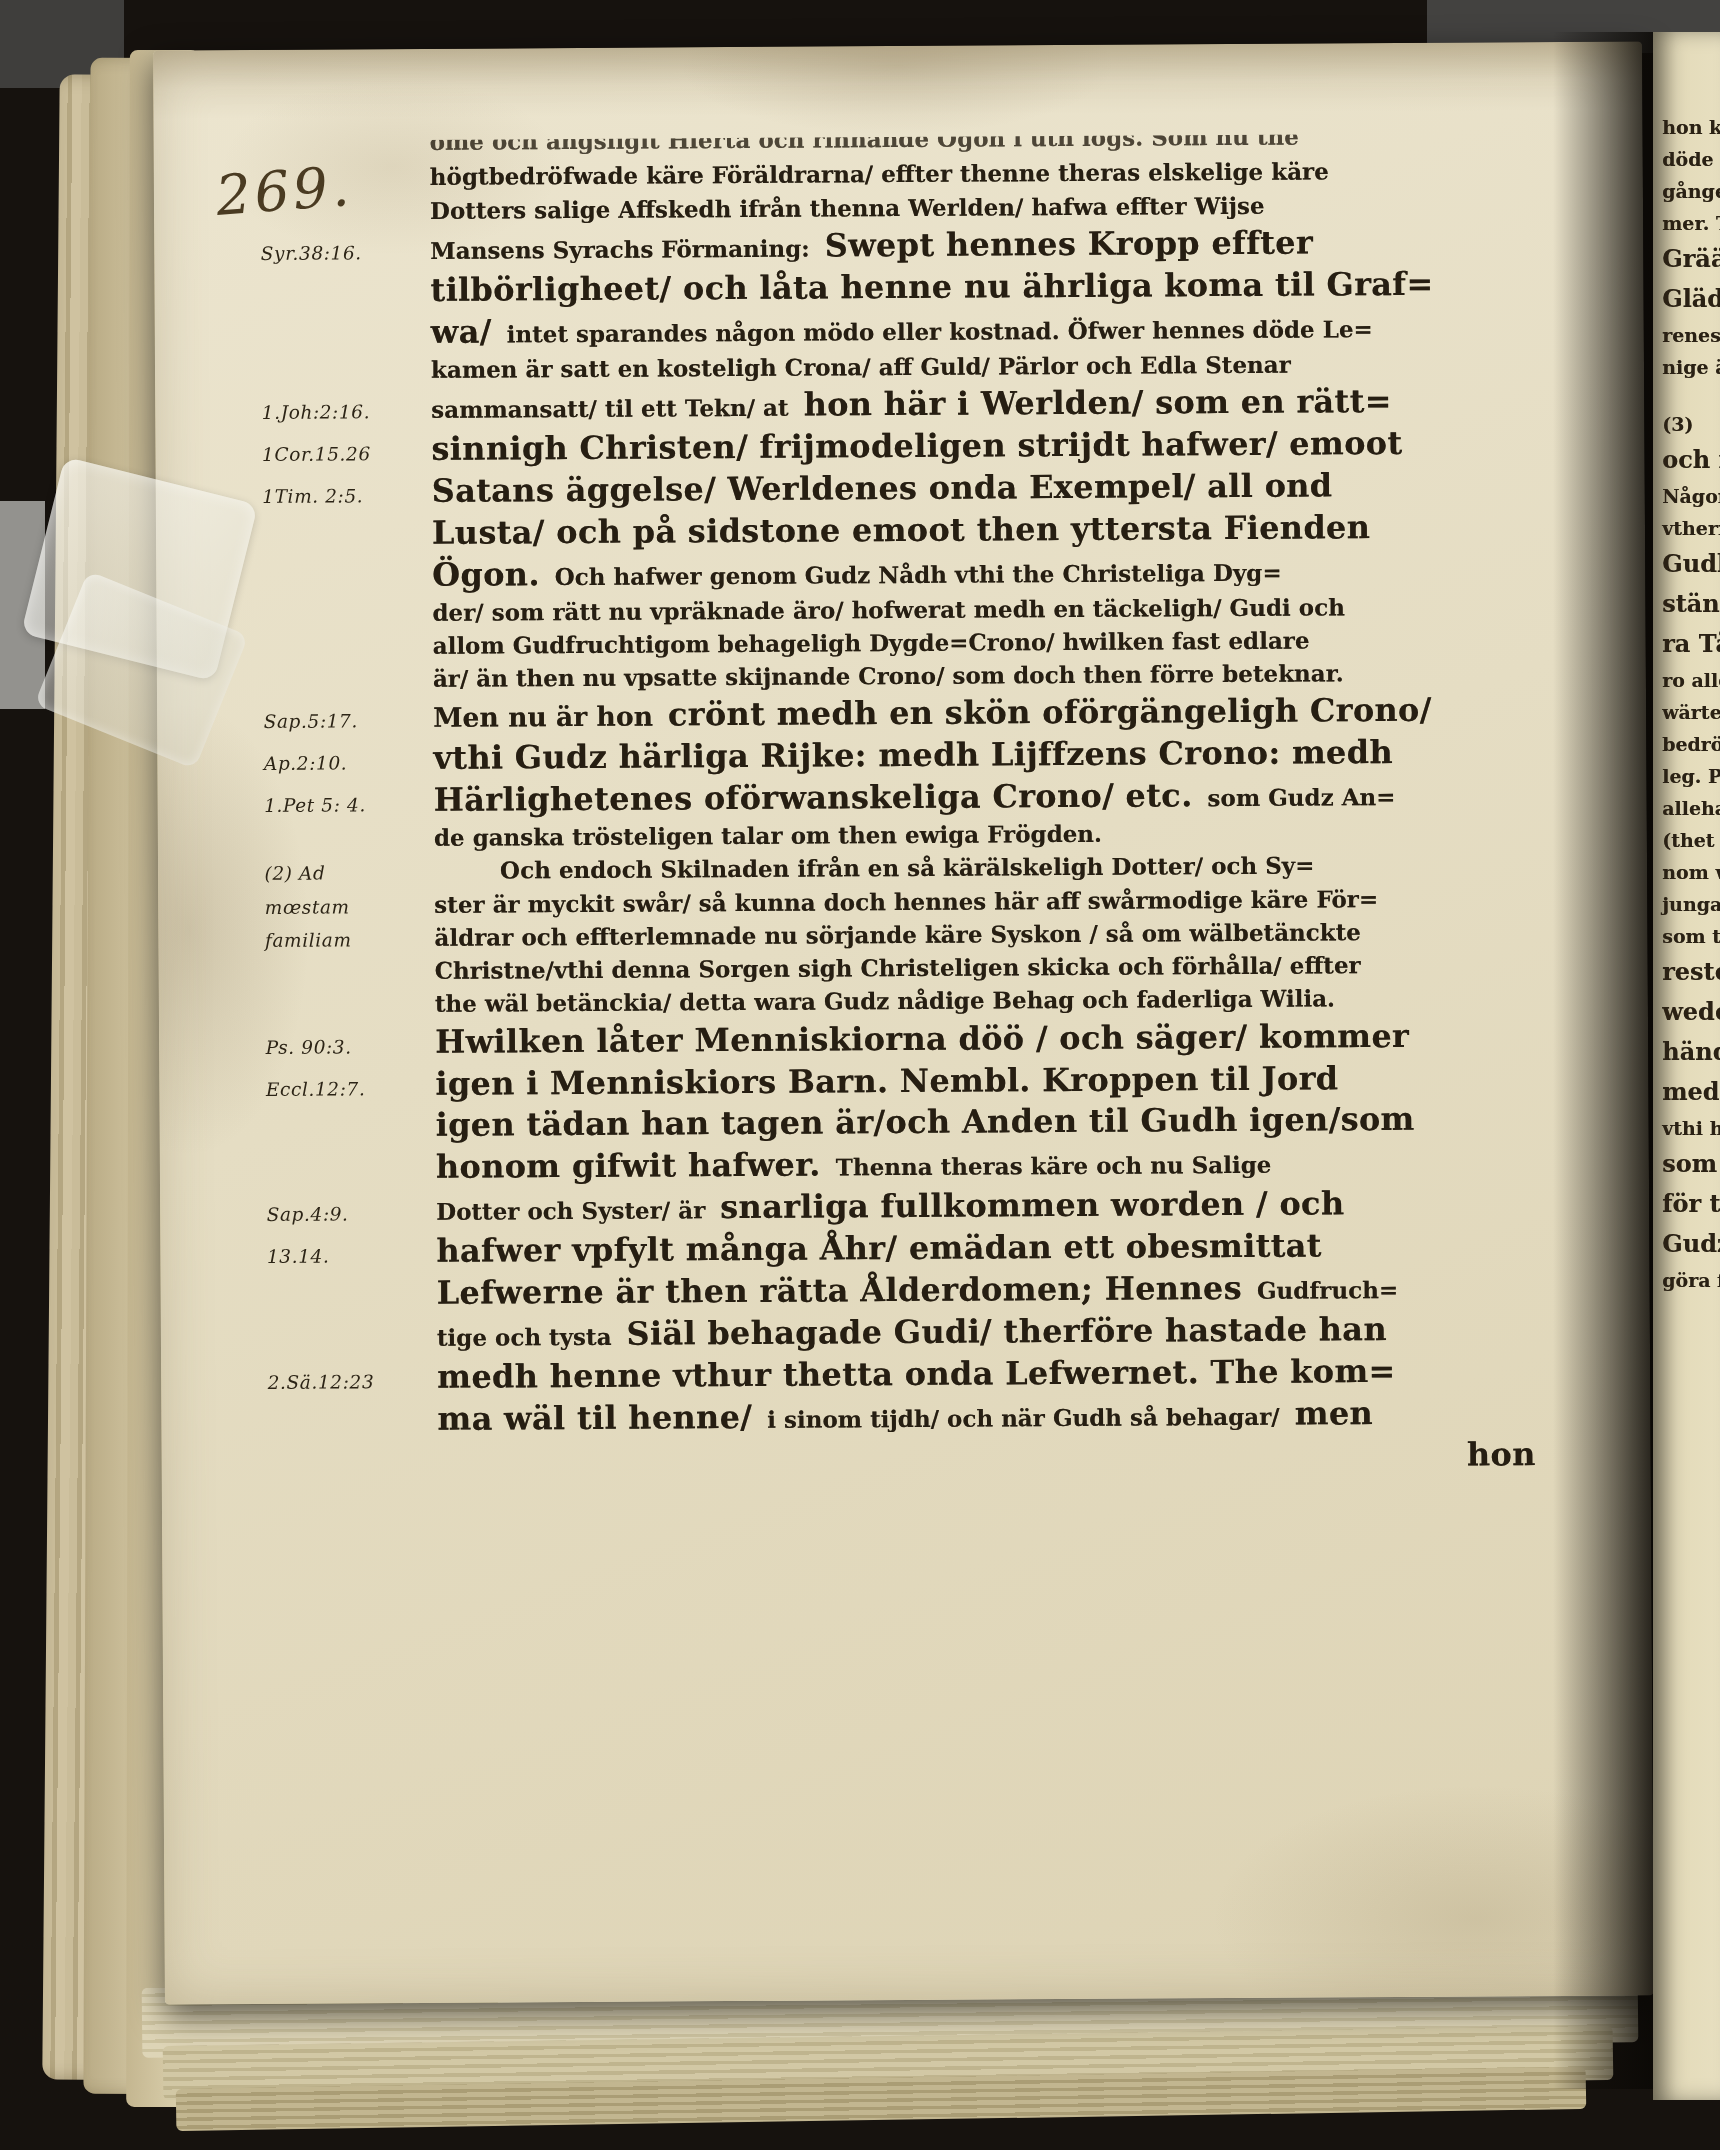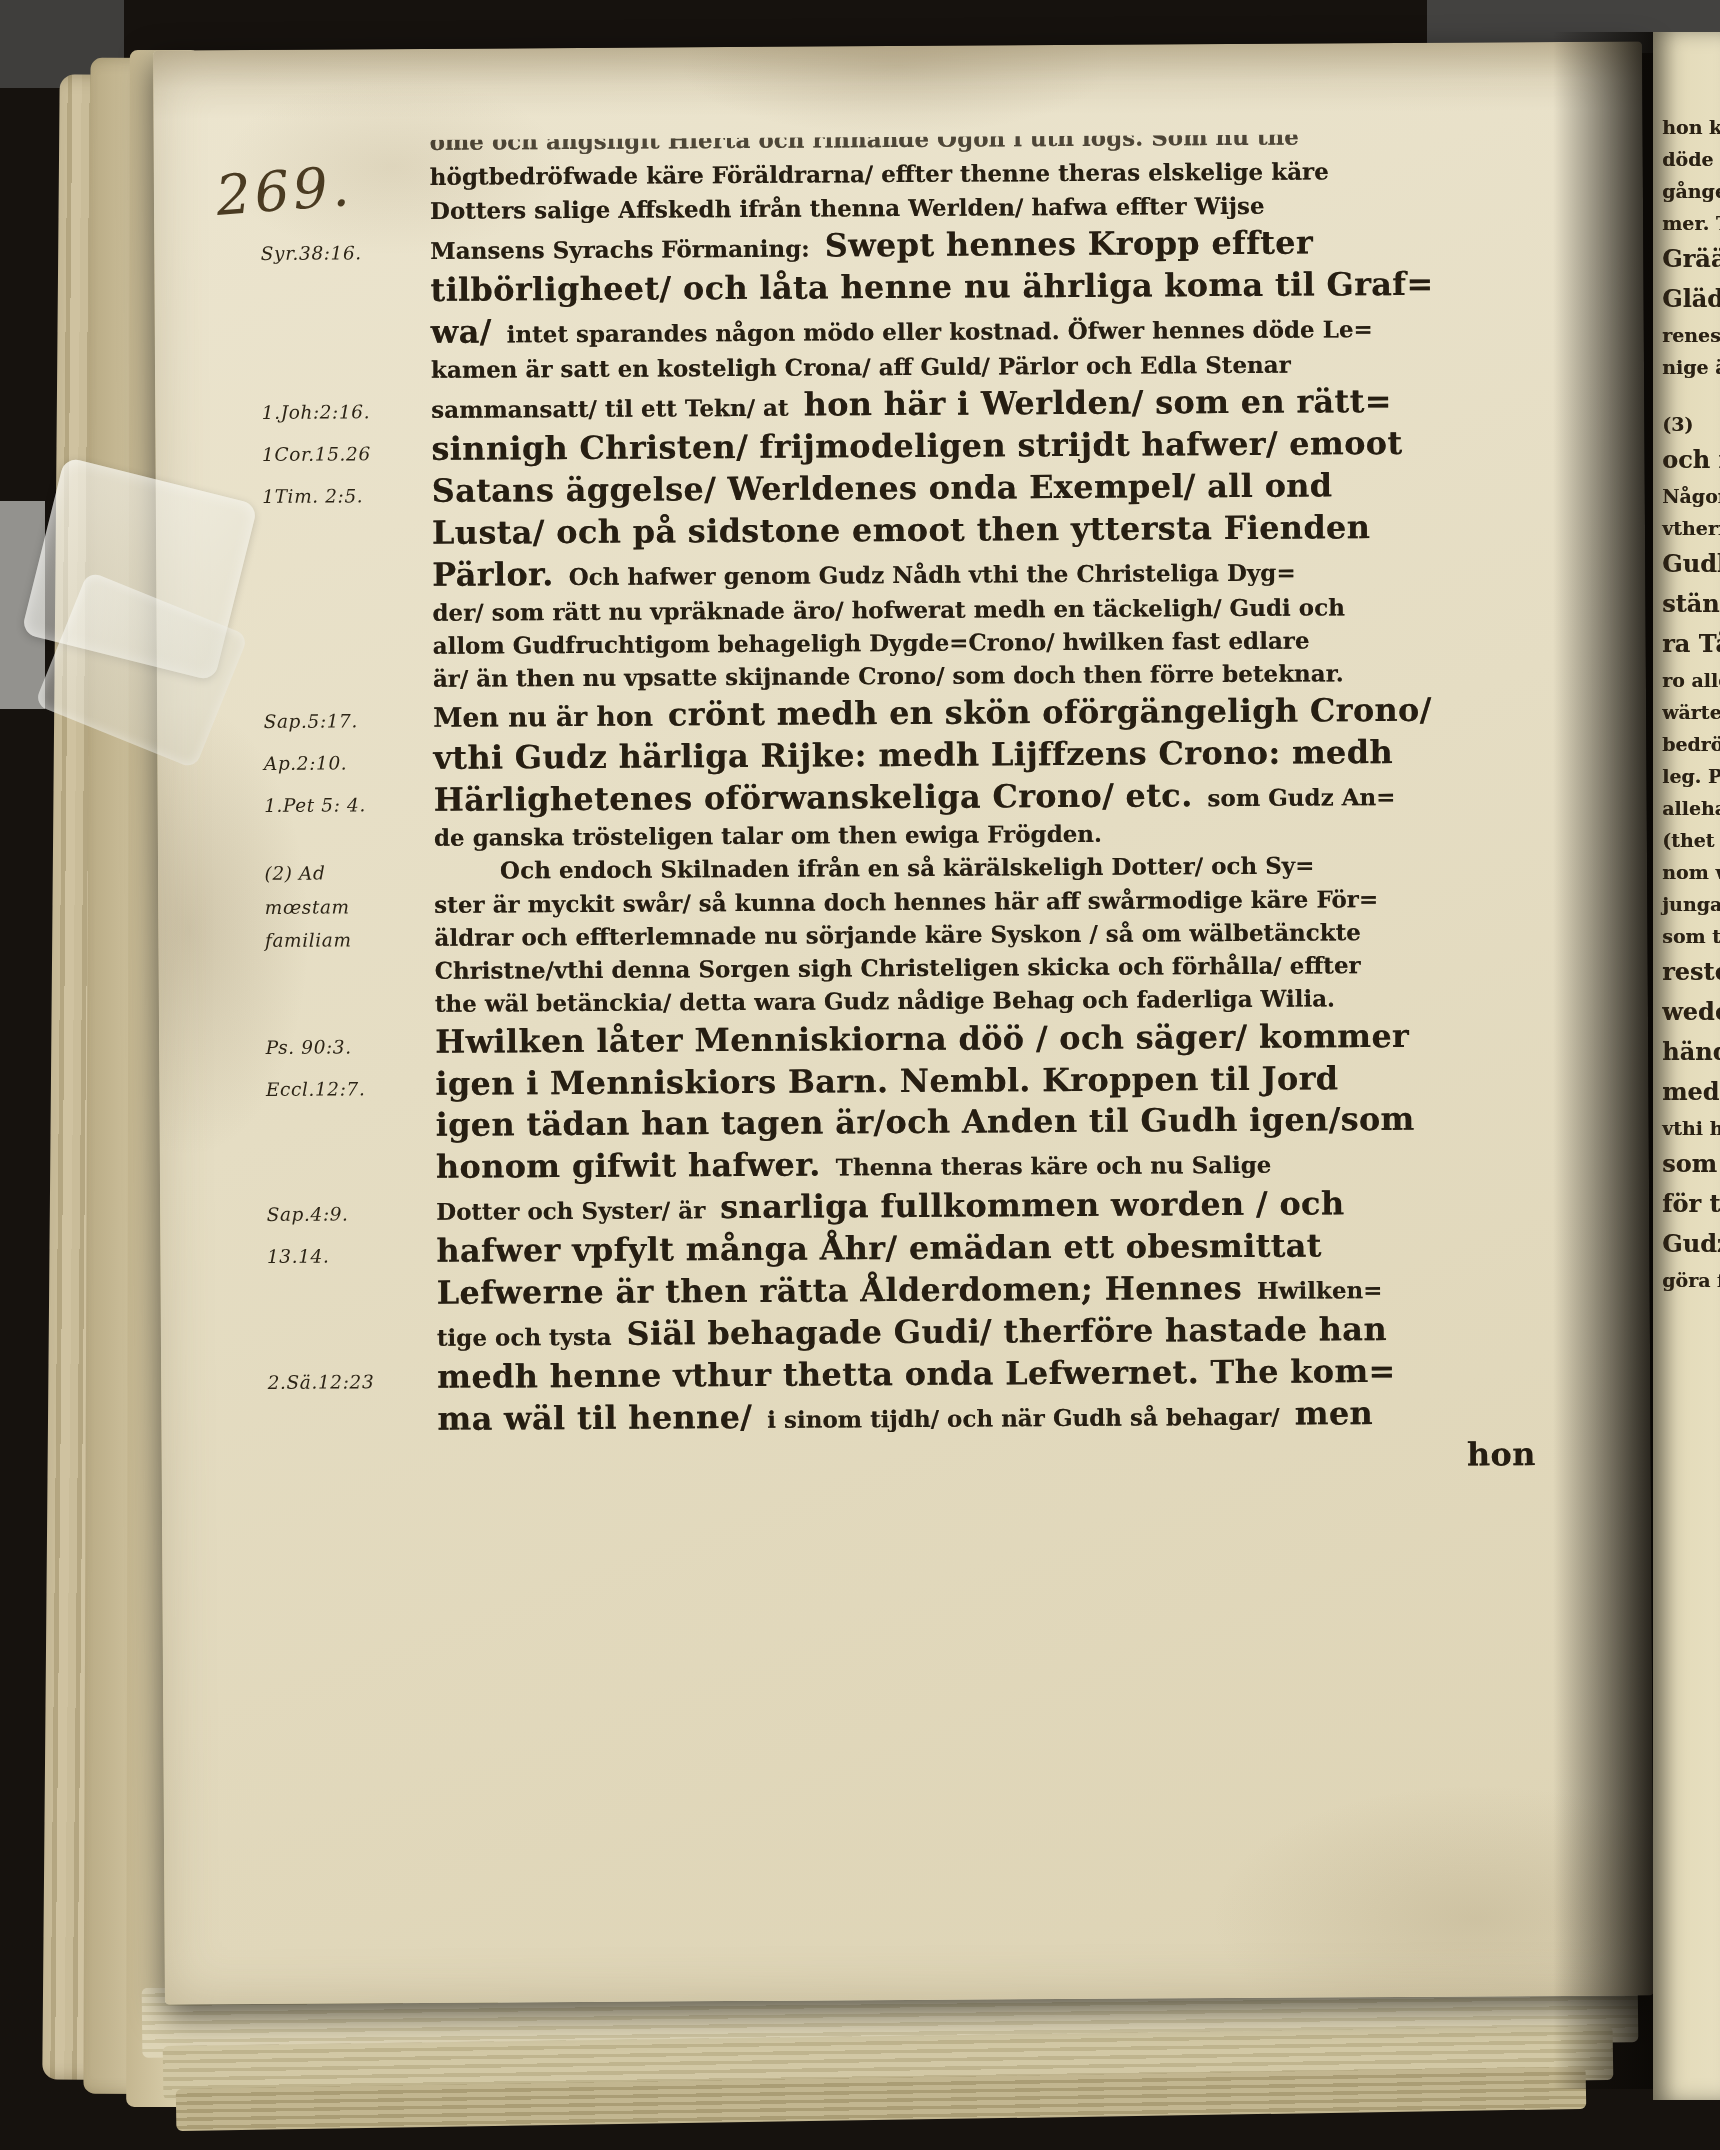--- a/index.html
+++ b/index.html
@@ -193,21 +193,21 @@
       <div class="line">
         <span class="margin-note">1Tim. 2:5.</span>
         <span class="body-text"><span class="seg lg">Satans äggelse/ Werldenes onda Exempel/ all ond</span></span>
       </div>
       <div class="line">
         <span class="margin-note"></span>
         <span class="body-text"><span class="seg lg">Lusta/ och på sidstone emoot then yttersta Fienden</span></span>
       </div>
       <div class="line">
         <span class="margin-note"></span>
-        <span class="body-text"><span class="seg lg">Pärlor.</span><span class="seg sm">Och hafwer genom Gudz Nådh vthi the Christeliga Dyg=</span></span>
+        <span class="body-text"><span class="seg lg">Ögon.</span><span class="seg sm">Och hafwer genom Gudz Nådh vthi the Christeliga Dyg=</span></span>
       </div>
       <div class="line">
         <span class="margin-note"></span>
         <span class="body-text"><span class="seg sm">der/ som rätt nu vpräknade äro/ hofwerat medh en täckeligh/ Gudi och</span></span>
       </div>
       <div class="line">
         <span class="margin-note"></span>
         <span class="body-text"><span class="seg sm">allom Gudfruchtigom behageligh Dygde=Crono/ hwilken fast edlare</span></span>
       </div>
       <div class="line">
@@ -269,21 +269,21 @@
       <div class="line">
         <span class="margin-note">Sap.4:9.</span>
         <span class="body-text"><span class="seg sm">Dotter och Syster/ är</span><span class="seg lg">snarliga fullkommen worden / och</span></span>
       </div>
       <div class="line">
         <span class="margin-note">13.14.</span>
         <span class="body-text"><span class="seg lg">hafwer vpfylt många Åhr/ emädan ett obesmittat</span></span>
       </div>
       <div class="line">
         <span class="margin-note"></span>
-        <span class="body-text"><span class="seg lg">Lefwerne är then rätta Ålderdomen; Hennes</span><span class="seg sm">Hwilken=</span></span>
+        <span class="body-text"><span class="seg lg">Lefwerne är then rätta Ålderdomen; Hennes</span><span class="seg sm">Gudfruch=</span></span>
       </div>
       <div class="line">
         <span class="margin-note"></span>
         <span class="body-text"><span class="seg sm">tige och tysta</span><span class="seg lg">Siäl behagade Gudi/ therföre hastade han</span></span>
       </div>
       <div class="line">
         <span class="margin-note">2.Sä.12:23</span>
         <span class="body-text"><span class="seg lg">medh henne vthur thetta onda Lefwernet.  The kom=</span></span>
       </div>
       <div class="line">

